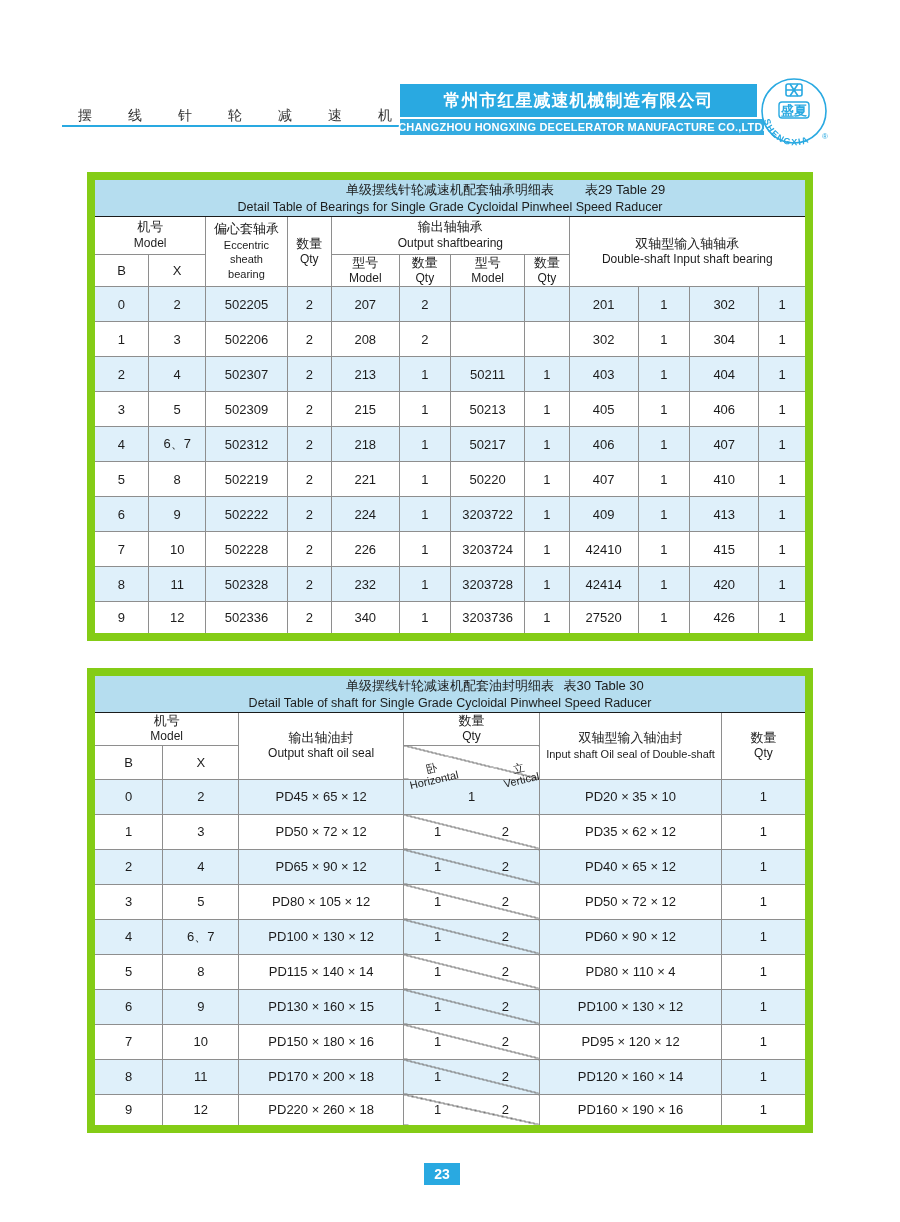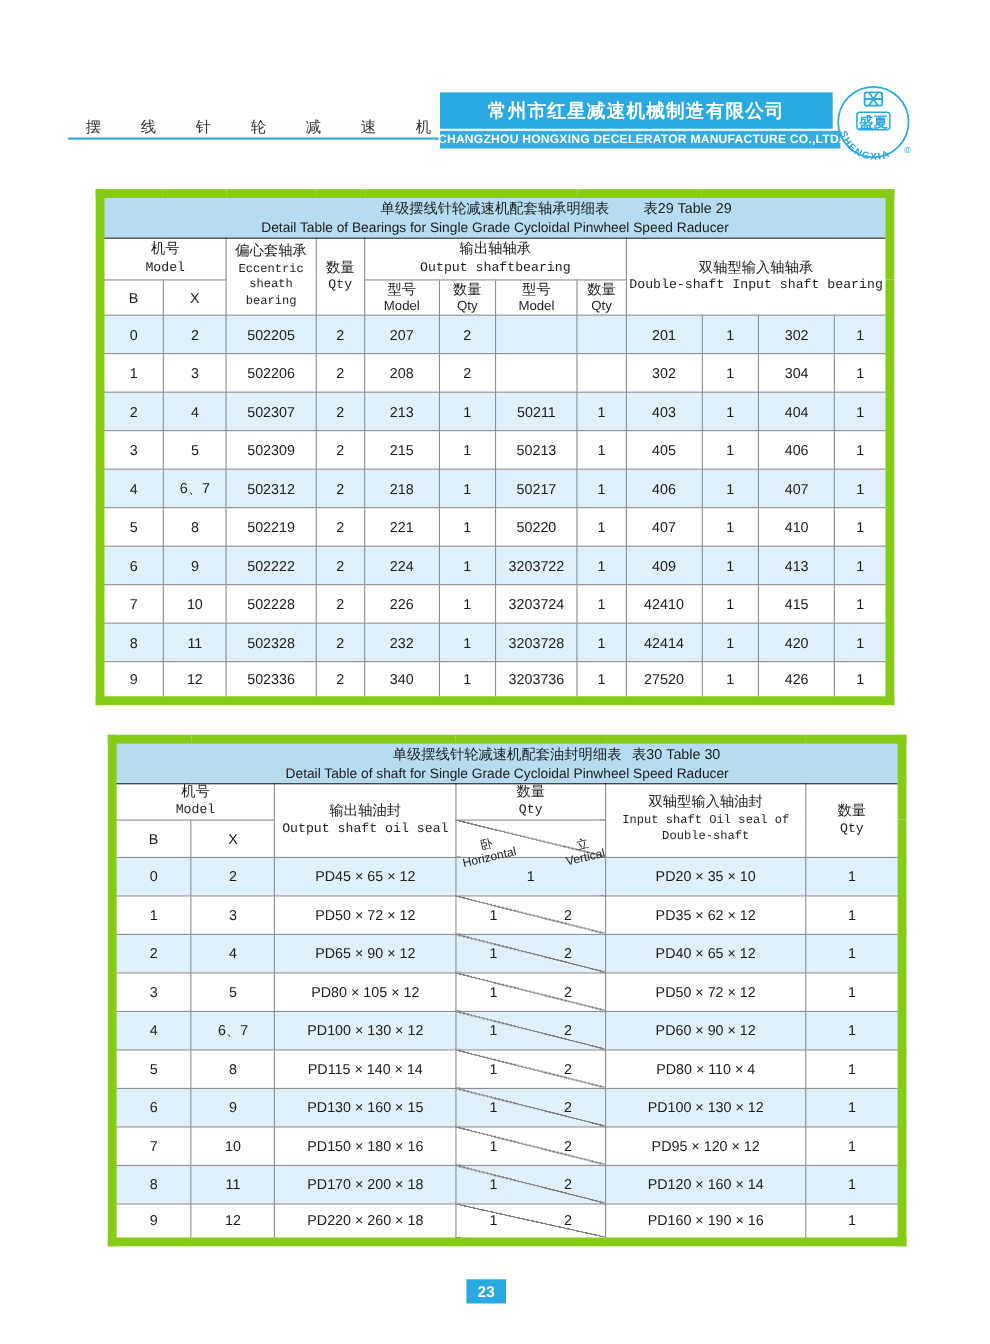--- a/index.html
+++ b/index.html
@@ -21,34 +21,34 @@
     background:#29a9e1; color:#fff; display:flex; align-items:center; justify-content:center;
     font-size:17px; font-weight:bold; letter-spacing:1px; white-space:nowrap;font-family:Liberation Serif, serif; }
   .hdr-company-en { position:absolute; left:400px; top:119px; width:364px; height:16px;
     background:#35ace1; color:#fff; display:flex; align-items:center; justify-content:center;
     font-size:11px; font-weight:bold; letter-spacing:.2px; white-space:nowrap; }
   .hdr-logo { position:absolute; left:753px; top:72px; width:84px; height:84px; }
 
   
   .tblwrap { position:absolute; left:87px; width:726px; }
   #t29wrap { top:172px; }
-  #t30wrap { top:668px;margin-left:11px; }
+  #t30wrap { top:668px; }
   table { width:100%; border-collapse:collapse; table-layout:fixed;
     border:8px solid #84cc16; }
   td, th { border:1px solid #8e8e8e; text-align:center; vertical-align:middle;
     font-weight:normal; font-size:13px; padding:0; overflow:visible; }
   .title-bar { background:#b5ddef; height:40px; border-bottom:1px solid #1b1b1b; }
   .title-line1 { position:relative; font-size:13px; line-height:1.45; }
   .title-ref { position:absolute; left:69%; top:0; white-space:nowrap; }
   #t30wrap .title-ref { left:66%; }
   .title-line2 { font-size:12.5px; line-height:1.2; }
   th .cn { display:block; font-size:13px; line-height:1.3; }
   th .en { display:block; font-size:12px; line-height:1.25; }
   th .en-sm { display:block; font-size:11px; line-height:1.35; }
-  tr.hrow1 { height:38px;font-family:Liberation Mono, monospace; }
+  tr.hrow1 { height:38px; }
   tr.hrow2 { height:30px; }
   #t30wrap tr.hrow1 { height:33px; }
   #t30wrap tr.hrow2 { height:34px; }
   tbody tr { height:35px; background:#fff; }
   tbody tr.alt { background:#dff0fa; }
 
   
   .diag {
     background-image:linear-gradient(to top right,
       transparent calc(50% - 0.6px), #777 calc(50% - 0.6px),

